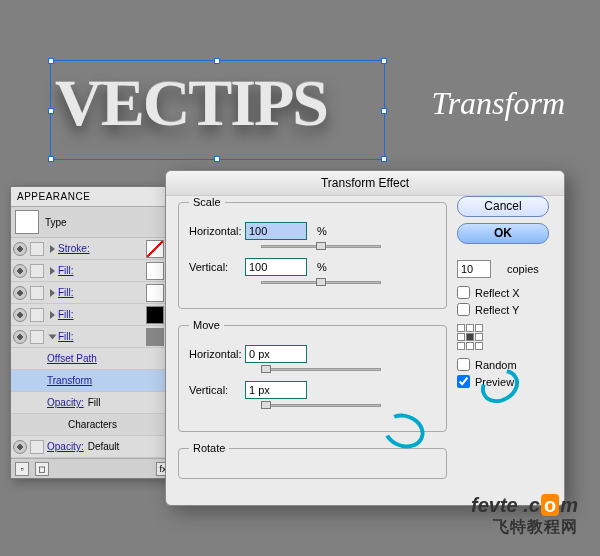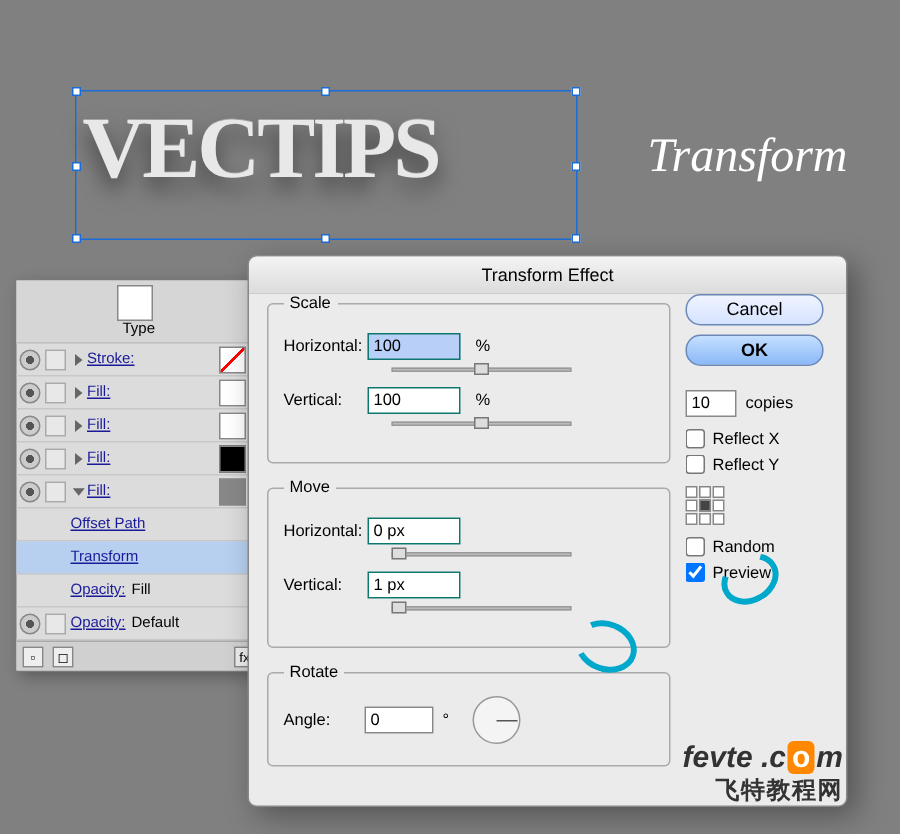--- a/index.html
+++ b/index.html
@@ -1,41 +1,41 @@
 <!DOCTYPE html>
 <html><head>
 <meta charset="utf-8">
 <style>
 * { box-sizing: border-box; margin: 0; padding: 0; font-family: "Lucida Grande", Arial, sans-serif; }
 body { background: #808080; width: 600px; height: 556px; position: relative; overflow: hidden; }
 
 
 .vectips {
   position: absolute; top: 65px; left: 55px;
-  font-family: Georgia, serif; font-weight: bold; font-size: 58px;
+  font-family: Georgia, serif; font-weight: bold; font-size: 66px;
   color: #e8e8e8; letter-spacing: -2px;
   text-shadow: 0 8px 15px rgba(0,0,0,.5), 0 -1px 0 #aaa;
 }
 .sel-box {
   position: absolute; border: 1px solid #1a6dd8; pointer-events: none;
 }
 .sel-handle { position: absolute; width: 6px; height: 6px; background: #fff; border: 1px solid #1a6dd8; }
 .transform-label {
   position: absolute; top: 85px; right: 35px;
   font-family: Georgia, serif; font-size: 32px; font-style: italic; color: #fff;
 }
 
 
 .appearance {
   position: absolute; top: 186px; left: 10px; width: 165px;
   background: #dcdcdc; border: 1px solid #7a7a7a; font-size: 10px;
   box-shadow: 3px 3px 10px rgba(0,0,0,.3);
 }
 .app-tab { padding: 4px 6px; background: #e6e6e6; border-bottom: 1px solid #aaa; font-size: 10px; letter-spacing: .5px; }
-.app-type { display: flex; align-items: center; padding: 3px 4px; border-bottom: 1px solid #c0c0c0; background: #d6d6d6; flex-direction: column; }
+.app-type { display: flex; align-items: center; padding: 3px 4px; border-bottom: 1px solid #c0c0c0; background: #d6d6d6; }
 .swatch { width: 24px; height: 24px; border: 1px solid #888; background: #fff; margin-right: 6px; }
 .app-row { display: flex; align-items: center; height: 22px; border-bottom: 1px solid #c8c8c8; padding: 0 2px; }
 .eye { width: 14px; height: 14px; border: 1px solid #888; border-radius: 50%; background: radial-gradient(circle at 50% 50%, #555 30%, #ccc 32%); margin-right: 3px; flex-shrink: 0; }
 .empty-cell { width: 14px; height: 14px; border: 1px solid #aaa; margin-right: 3px; background: #e8e8e8; flex-shrink: 0; }
 .tri { width: 0; height: 0; border-left: 5px solid #666; border-top: 4px solid transparent; border-bottom: 4px solid transparent; margin: 0 3px; flex-shrink: 0; }
 .tri.down { transform: rotate(90deg); }
 .row-label { text-decoration: underline; color: #1a1a99; margin-right: 4px; }
 .mini-swatch { width: 18px; height: 18px; border: 1px solid #888; margin-left: auto; margin-right: 8px; flex-shrink: 0; }
 .mini-swatch.none { background: linear-gradient(135deg, #fff 45%, #f00 45%, #f00 55%, #fff 55%); }
 .mini-swatch.white { background: #fff; }
@@ -69,55 +69,56 @@
 .slider .track { height: 3px; background: #bbb; border: 1px solid #999; position: absolute; top: 3px; left: 0; right: 0; }
 .slider .thumb { position: absolute; top: 0; width: 10px; height: 8px; background: #ddd; border: 1px solid #777; left: 55px; }
 .angle-input { width: 46px; height: 18px; border: 1px solid #888; font-size: 11px; padding: 0 3px; }
 .angle-row { display: flex; align-items: center; gap: 6px; }
 .dial { width: 32px; height: 32px; border: 1px solid #999; border-radius: 50%; background: #f4f4f4; position: relative; margin-left: 10px; }
 .dial::after { content: ""; position: absolute; width: 14px; height: 1px; background: #555; top: 15px; left: 15px; }
 
 .btn { width: 92px; height: 21px; border: 1px solid #6a88b8; border-radius: 10px;
   background: linear-gradient(#f0f4ff,#d5e2ff); margin-bottom: 6px; font-size: 12px; text-align: center; line-height: 19px; cursor: pointer; }
 .btn.ok { background: linear-gradient(#c5dfff,#8ab8f8); font-weight: bold; }
-.copies-row { display: flex; align-items: center; margin: 16px 0 8px; gap: 6px; }
+.copies-row { display: flex; align-items: center; margin: 16px 0 8px; gap: 16px; }
 .copies-row input { width: 34px; height: 18px; border: 1px solid #888; font-size: 11px; padding: 0 3px; }
 .check-row { display: flex; align-items: center; margin: 4px 0; gap: 5px; }
 .check-row input { width: 13px; height: 13px; }
 .grid-icon { width: 26px; height: 26px; margin: 8px 0; display: grid; grid-template-columns: repeat(3,1fr); grid-template-rows: repeat(3,1fr); gap: 1px; }
 .grid-icon div { border: 1px solid #888; background: #fff; }
 .grid-icon div.on { background: #444; }
 
 
 .ellipse { position: absolute; border: 4px solid #00a8cc; border-radius: 50%; pointer-events: none; }
 .ell-a { top: 370px; left: 480px; width: 40px; height: 32px; border-top-color: transparent; transform: rotate(-30deg); }
 .ell-b { top: 414px; left: 383px; width: 42px; height: 34px; border-left-color: transparent; transform: rotate(20deg); }
 
 
-.watermark { position: absolute; bottom: 18px; right: 38px; text-align: right; font-weight: bold; color: #333; font-size: 20px; font-style: italic; font-family: Arial, sans-serif; }
+.watermark { position: absolute; bottom: 18px; right: 22px; text-align: right; font-weight: bold; color: #333; font-size: 20px; font-style: italic; font-family: Arial, sans-serif; }
 .watermark .o { background: #ff8800; color: #fff; border-radius: 4px; padding: 0 3px; margin: 0 1px; font-style: normal; }
 .watermark .sub { font-size: 16px; font-style: normal; letter-spacing: 1px; font-family: "Microsoft YaHei", sans-serif; }
 </style>
 </head>
 <body>
 
 <div class="vectips">VECTIPS</div>
 <div class="sel-box" style="top:60px;left:50px;width:335px;height:100px">
   <div class="sel-handle" style="top:-3px;left:-3px"></div>
     <div class="sel-handle" style="top:-3px;left:163px"></div>
     <div class="sel-handle" style="top:-3px;right:-3px"></div>
   <div class="sel-handle" style="top:47px;left:-3px"></div>
     <div class="sel-handle" style="top:47px;right:-3px"></div>
   <div class="sel-handle" style="bottom:-3px;left:-3px"></div>
     <div class="sel-handle" style="bottom:-3px;left:163px"></div>
     <div class="sel-handle" style="bottom:-3px;right:-3px"></div>
 </div>
 <div class="transform-label">Transform</div>
 
 <div class="appearance">
+  <div class="app-tab">APPEARANCE</div>
   <div class="app-type">
     <div class="swatch"></div>
     <span>Type</span>
   </div>
   <div class="app-row">
     <div class="eye"></div>
       <div class="empty-cell"></div>
     <span class="tri"></span>
     <span class="row-label">Stroke:</span>
     <div class="mini-swatch none"></div>
@@ -152,20 +153,23 @@
   </div>
   <div class="app-row sub-row">
     <span class="label">Offset Path</span>
   </div>
   <div class="app-row sub-row selected">
     <span class="label">Transform</span>
   </div>
   <div class="app-row sub-row">
     <span class="label">Opacity:</span>
     <span style="margin-left:4px">Fill</span>
+  </div>
+  <div class="app-row" style="justify-content:center;background:#d6d6d6">
+    <span>Characters</span>
   </div>
   <div class="app-row">
     <div class="eye"></div>
       <div class="empty-cell"></div>
     <span class="row-label">Opacity:</span>
     <span style="margin-left:0">Default</span>
   </div>
   <div class="app-footer">
     <div class="footer-icon">▫</div>
     <div class="footer-icon">◻</div>
@@ -215,26 +219,20 @@
           <input type="text" value="1 px" style="">
         </div>
         <div class="slider">
             <div class="track"></div>
             <div class="thumb" style="left:0"></div>
           </div>
       </fieldset>
 
       <fieldset>
         <legend>Rotate</legend>
-        <div class="angle-row">
-          <label style="width:48px">Angle:</label>
-          <input class="angle-input" type="text" value="0" style="">
-          <span>°</span>
-          <div class="dial"></div>
-        </div>
       </fieldset>
     </div>
 
     <div class="dlg-right">
       <div class="btn">Cancel</div>
       <div class="btn ok">OK</div>
 
       <div class="copies-row">
         <input type="text" value="10" style="">
         <span>copies</span>

